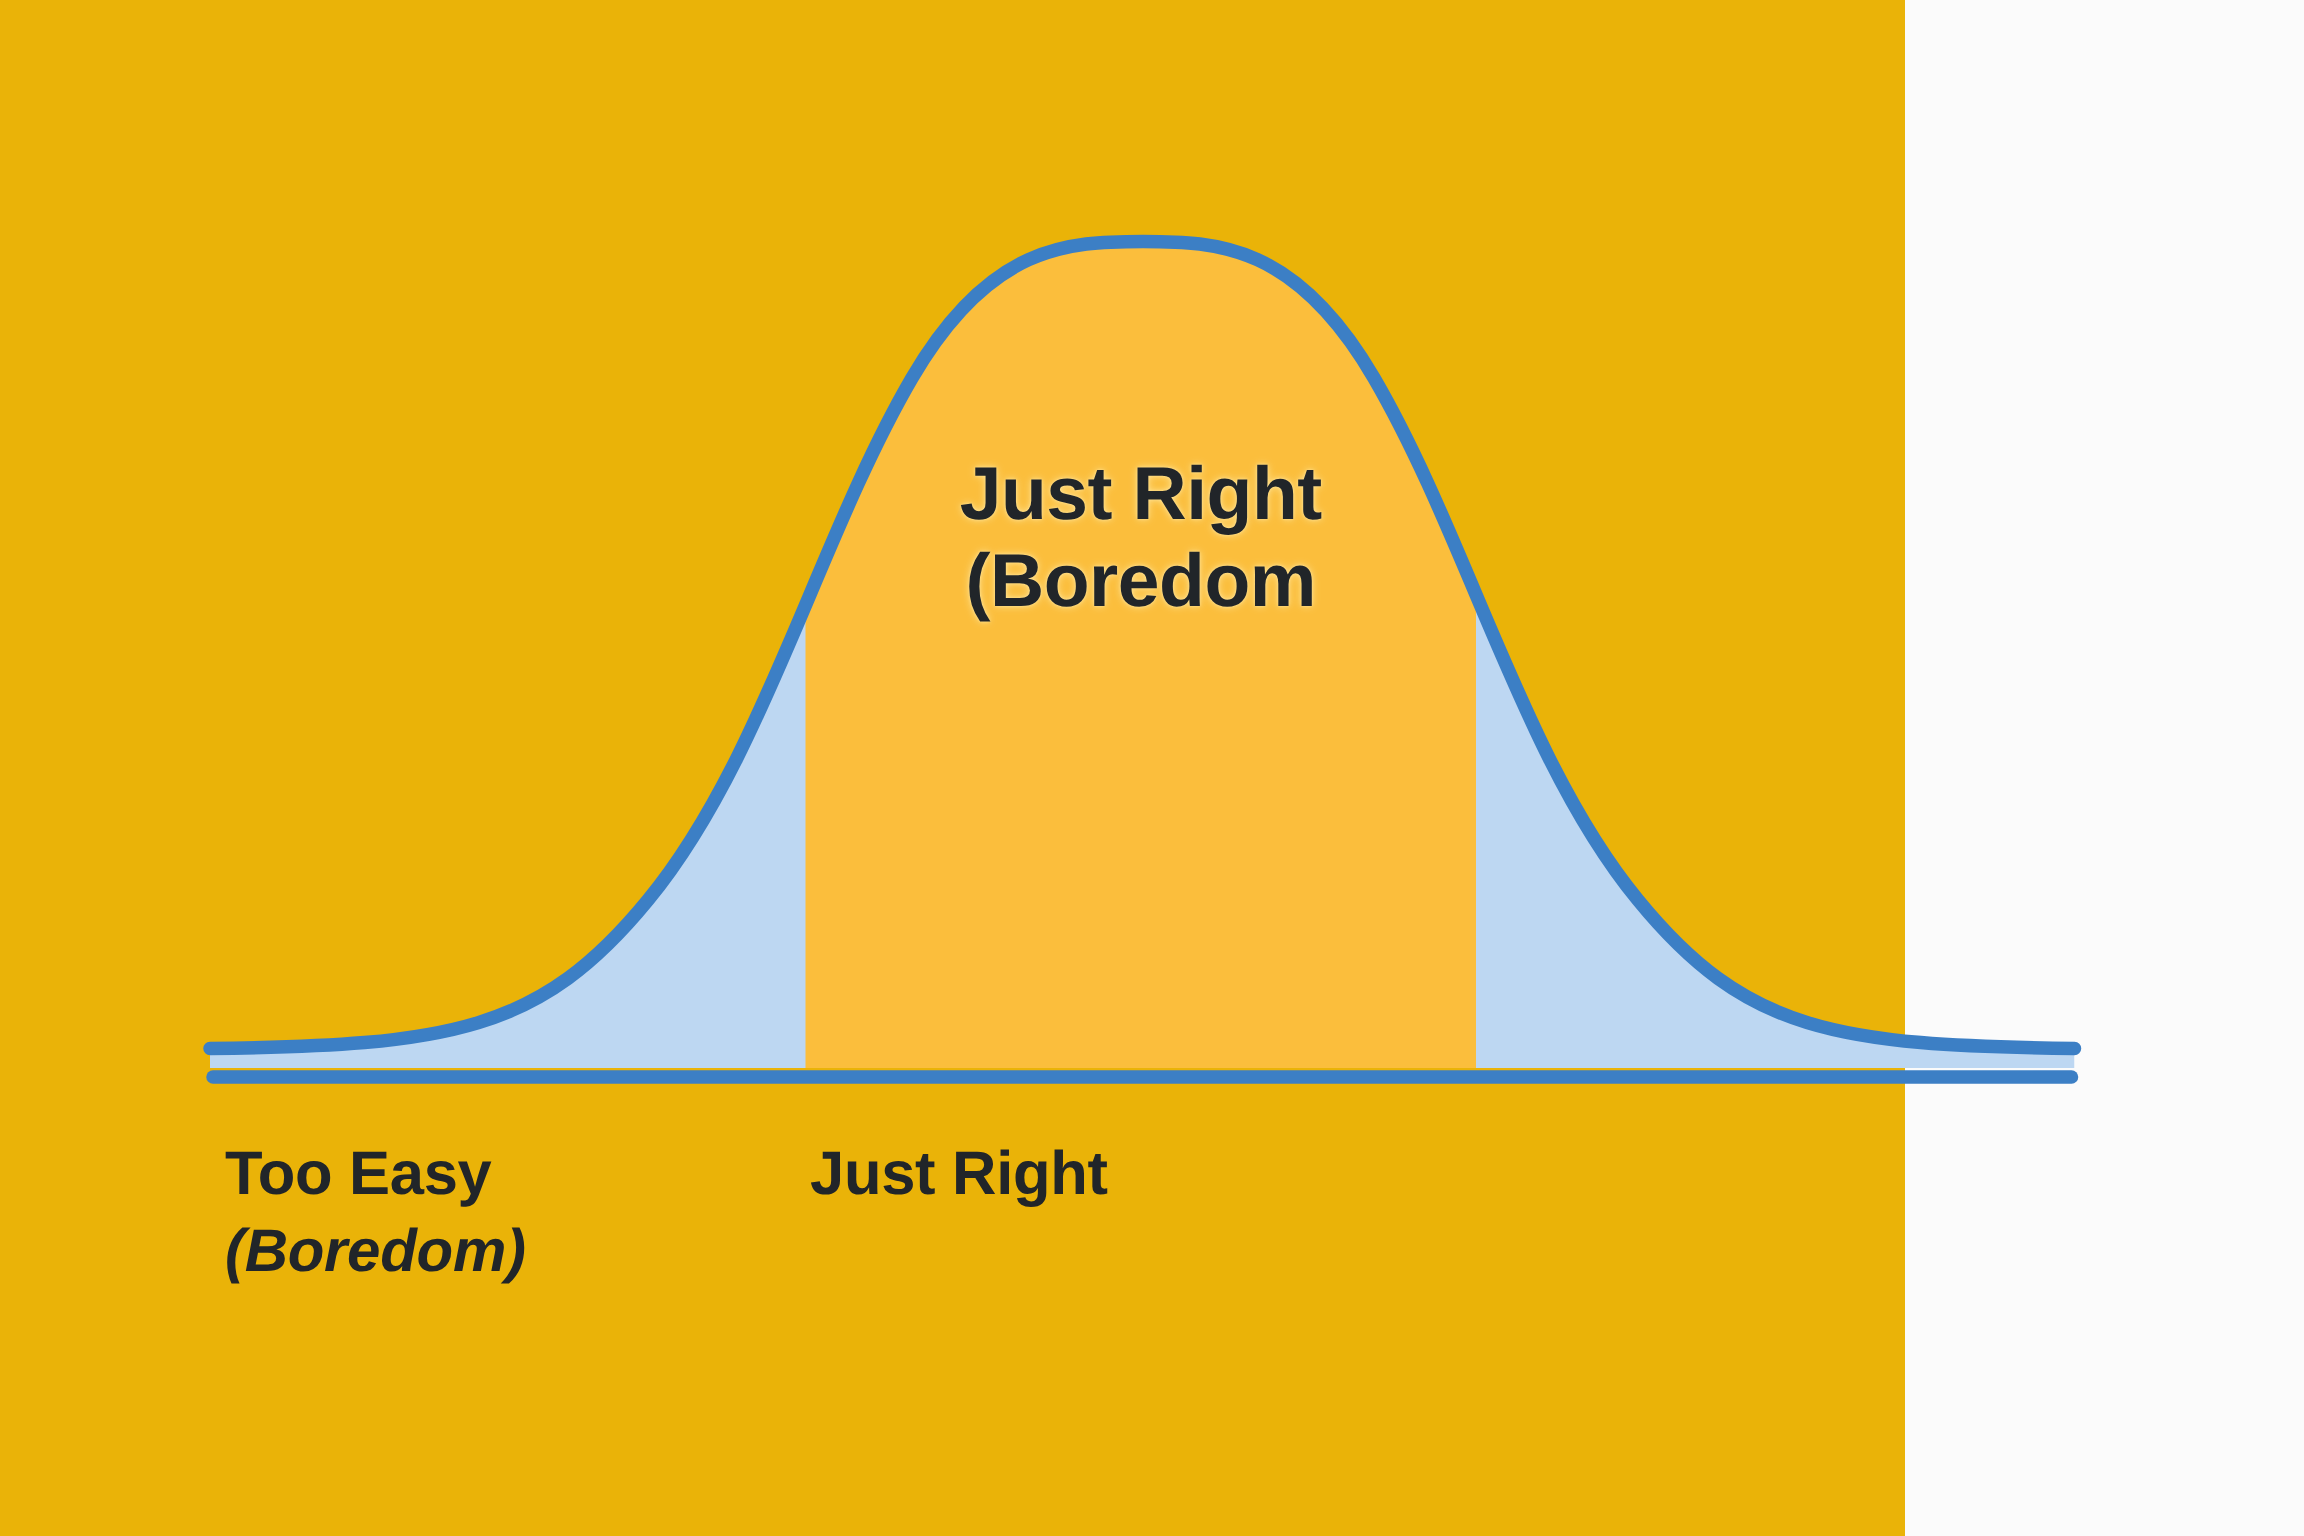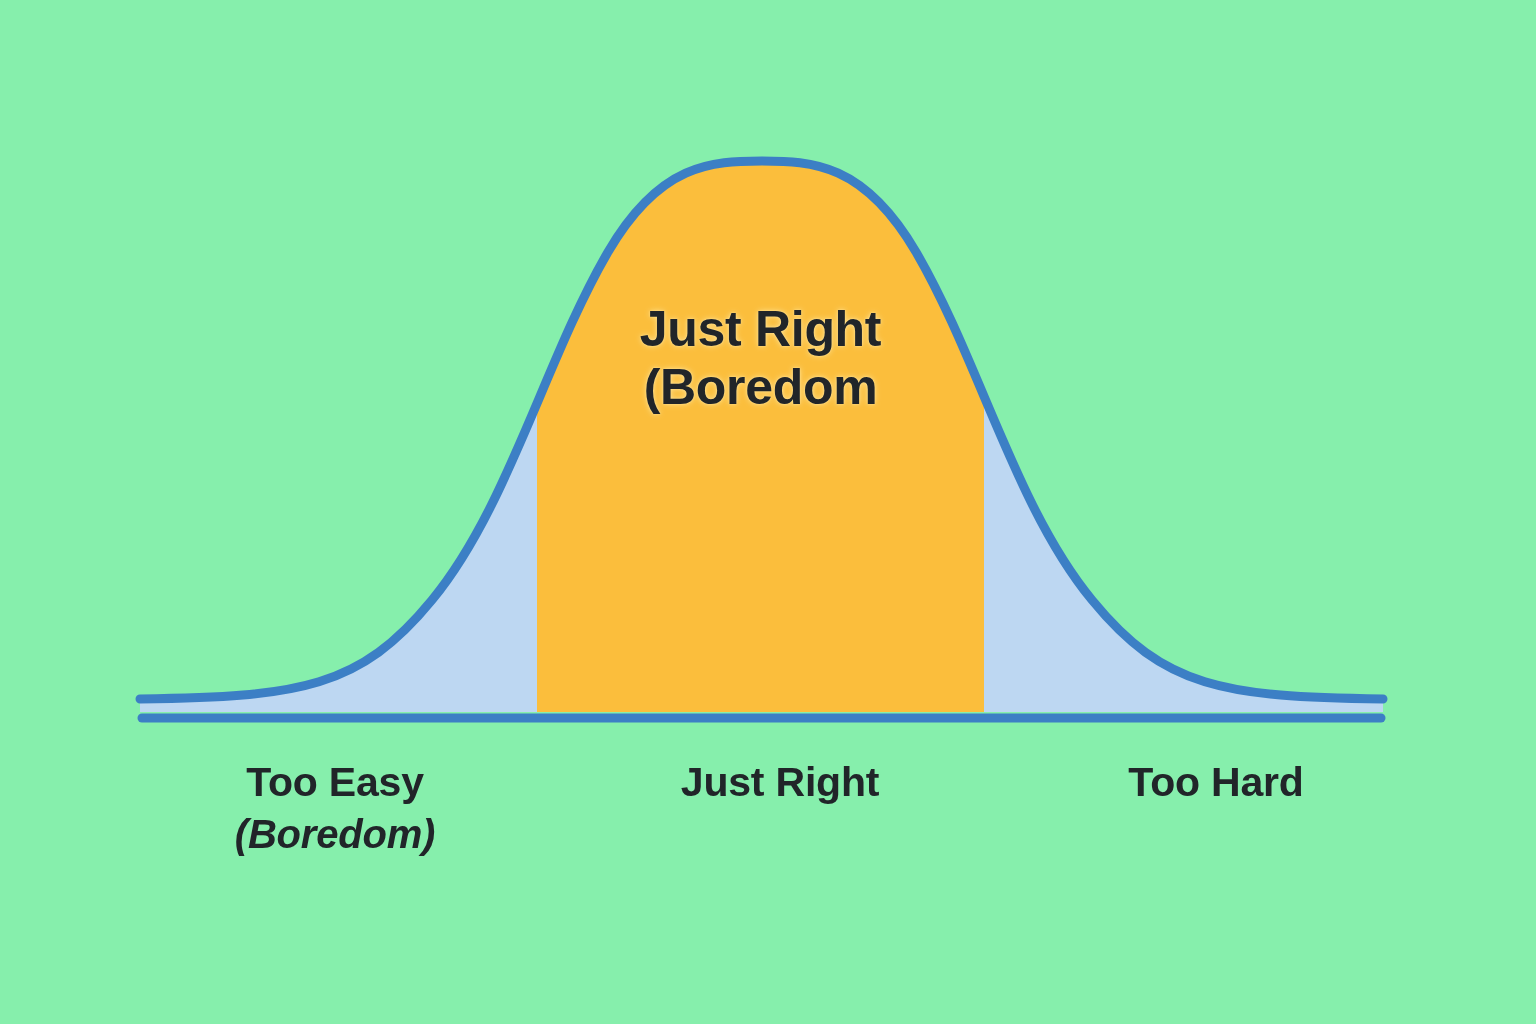--- a/index.html
+++ b/index.html
@@ -8,23 +8,23 @@
   }
   body {
     width: 1536px;
     height: 1024px;
     background: #fbfbfb;
     font-family: "Liberation Sans", "DejaVu Sans", sans-serif;
     overflow: hidden;
   }
   #stage {
     position: relative;
-    width: 1536px;
+    width: 1270px;
     height: 1024px;
-    background: #86efac;
+    background: #eab308;
   }
   #curve-svg {
     position: absolute;
     left: 0;
     top: 0;
     width: 1536px;
     height: 1024px;
     display: block;
   }
   
@@ -49,21 +49,20 @@
   #axis-labels {
     position: absolute;
     left: 0;
     top: 757px;
     width: 1536px;
     height: 160px;
   }
   .axis-label {
     position: absolute;
     top: 0;
-    text-align: center;
     color: #212529;
     font-size: 41px;
     font-weight: bold;
     line-height: 1.26;
     letter-spacing: -0.2px;
   }
   .axis-label .ln { display: block; white-space: nowrap; }
   .axis-label .ln2 { font-size: 40px; font-style: italic; }
 
   #axis-label-0 { left: 150px;  width: 370px; }
@@ -119,18 +118,17 @@
     <div class="axis-label" id="axis-label-0">
       <span class="ln ln1">Too Easy</span>
       <span class="ln ln2">(Boredom)</span>
     </div>
 
     <div class="axis-label" id="axis-label-1">
       <span class="ln ln1">Just Right</span>
     </div>
 
     <div class="axis-label" id="axis-label-2">
-      <span class="ln ln1">Too Hard</span>
     </div>
 
   </div>
 
 </div>
 
 </body></html>

